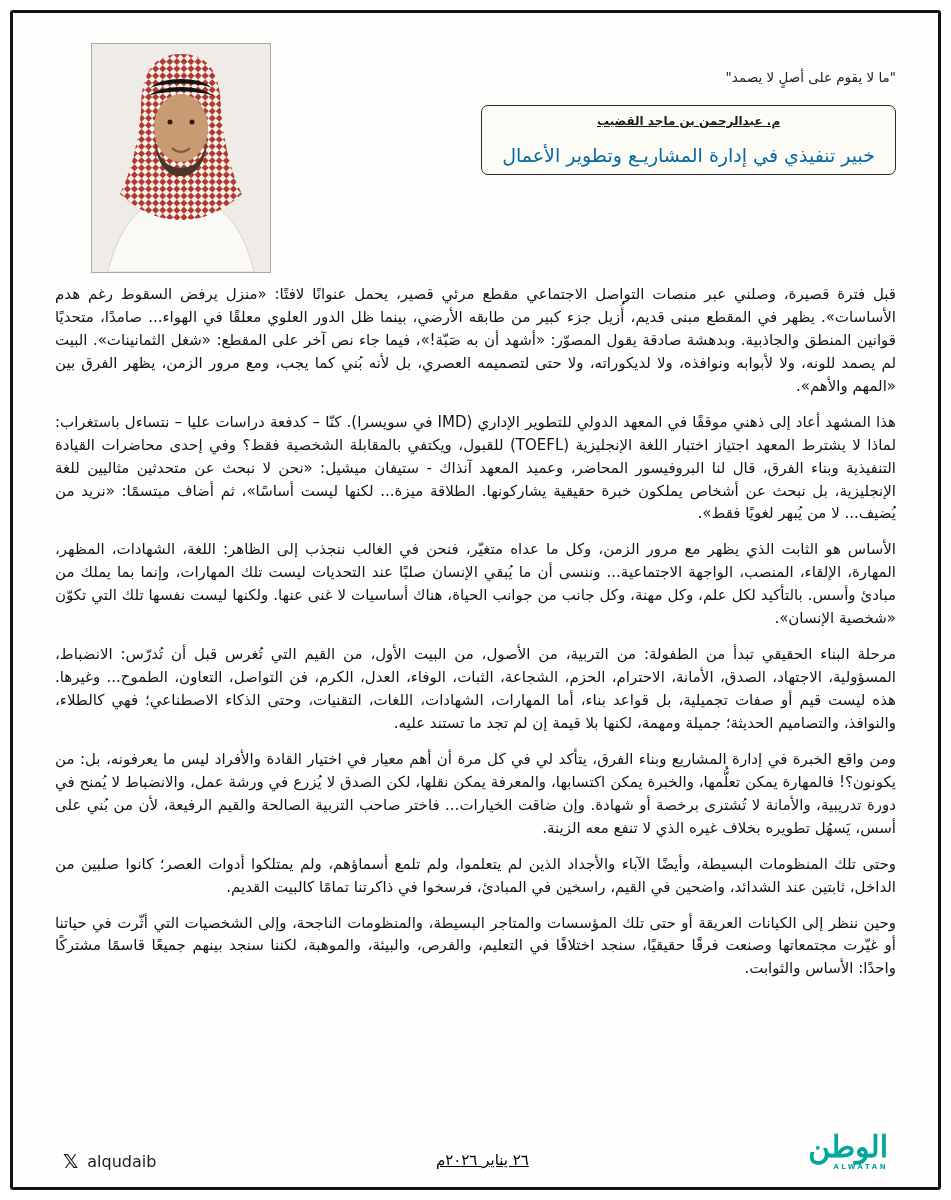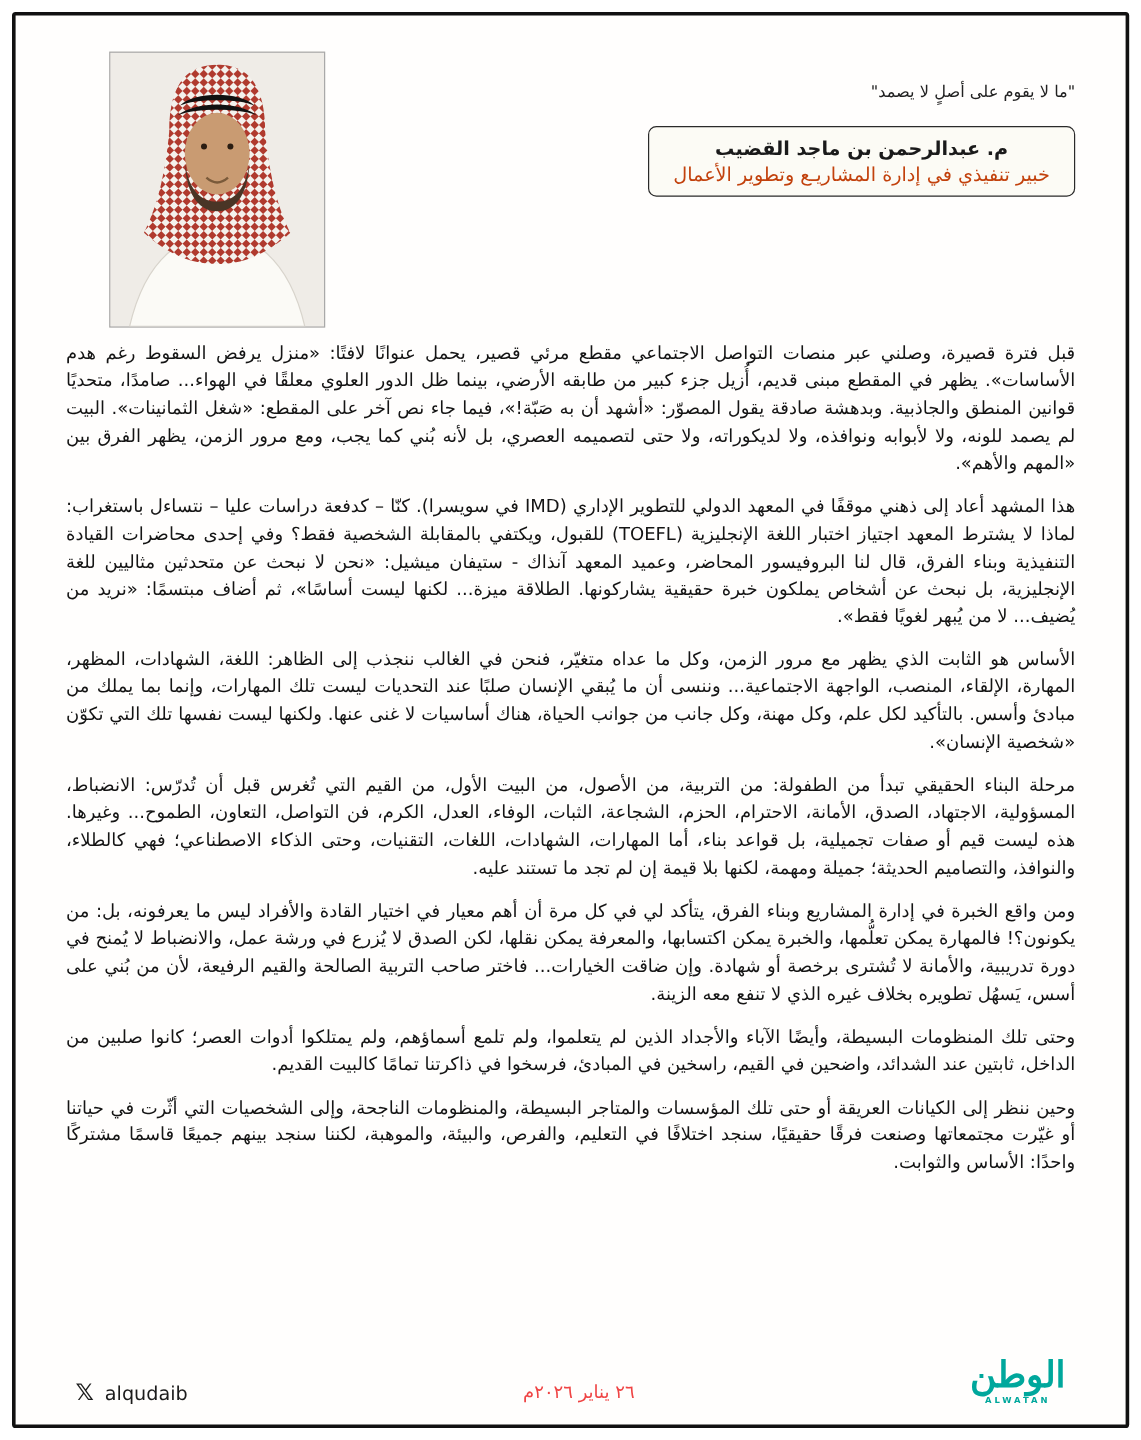--- a/index.html
+++ b/index.html
@@ -17,42 +17,42 @@
   }
   
   .header { display:flex; justify-content:space-between; align-items:flex-start; margin-bottom:10px; }
   .header-text { display:flex; flex-direction:column; align-items:flex-start; padding-top:26px; }
   .quote { font-size:13.5px; color:#222; margin-bottom:20px; }
   .title { font-size:38px; font-weight:700; margin:0 0 30px 0; font-family:"DejaVu Serif", serif; color:#000; }
   .author-box {
     border:1.5px solid #2a2a2a; border-radius:7px;
     padding:8px 20px; text-align:center; background:#fcfbf5;
   }
-  .author-name { font-size:16px; font-weight:700; margin-bottom:3px; }
-  .author-role { font-size:16px; color:#c2410c; }
+  .author-name { font-size:12px; font-weight:700; margin-bottom:16px;text-decoration:underline; }
+  .author-role { font-size:19px; color:#0369a1; }
   .photo {
     width:178px; height:228px; flex:0 0 auto;
     border:1px solid #a9a9a9; background:#efece7;
     margin-left:36px; overflow:hidden;
   }
   .photo svg { display:block; }
   
   .article { flex:1; font-size:15px; line-height:1.53; text-align:justify; color:#141414; }
   .article p { margin:0 0 13px 0; }
   
   .footer { display:flex; justify-content:space-between; align-items:flex-end; padding:4px 8px 0 8px; }
   .handle {
     direction:ltr; display:flex; align-items:center; gap:9px;
     font-size:16px; color:#1c1c1c; cursor:pointer;
   }
   .x-icon { font-size:19px; font-weight:700; line-height:1; }
-  .date { font-size:15px; color:#ef4444; padding-bottom:2px; }
+  .date { font-size:15px; color:#000000; padding-bottom:2px;text-decoration:underline; }
   .logo { text-align:center; color:#00a79c; line-height:1; }
   .logo-ar { font-size:30px; font-weight:800; font-family:"DejaVu Serif", serif; }
-  .logo-en { font-size:7px; letter-spacing:2.5px; font-weight:700; margin-top:2px; text-align:center; }
+  .logo-en { font-size:7px; letter-spacing:2.5px; font-weight:700; margin-top:2px; text-align:right; }
 </style>
 </head>
 <body>
 
 <div class="frame">
   <div class="border">
 
     <header class="header">
       <div class="header-text">
         <div class="quote">"ما لا يقوم على أصلٍ لا يصمد"</div>

